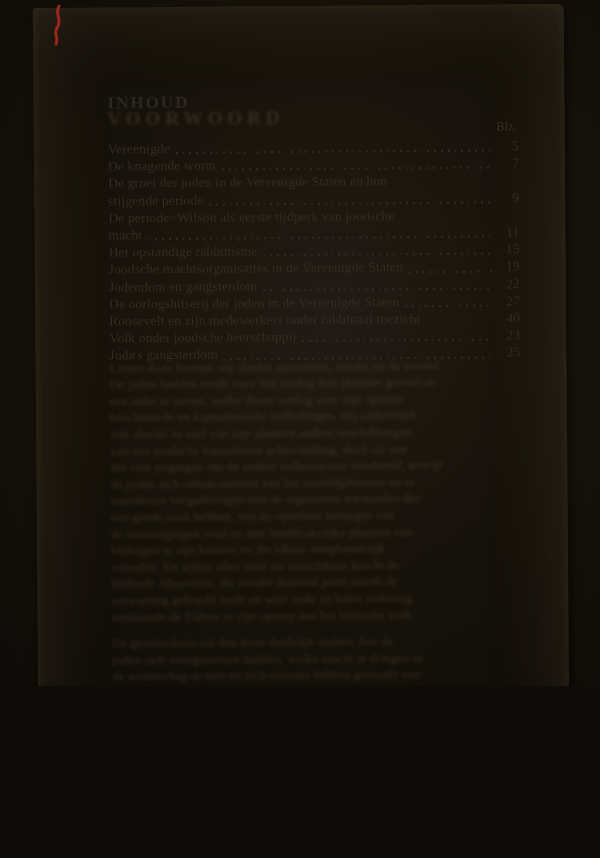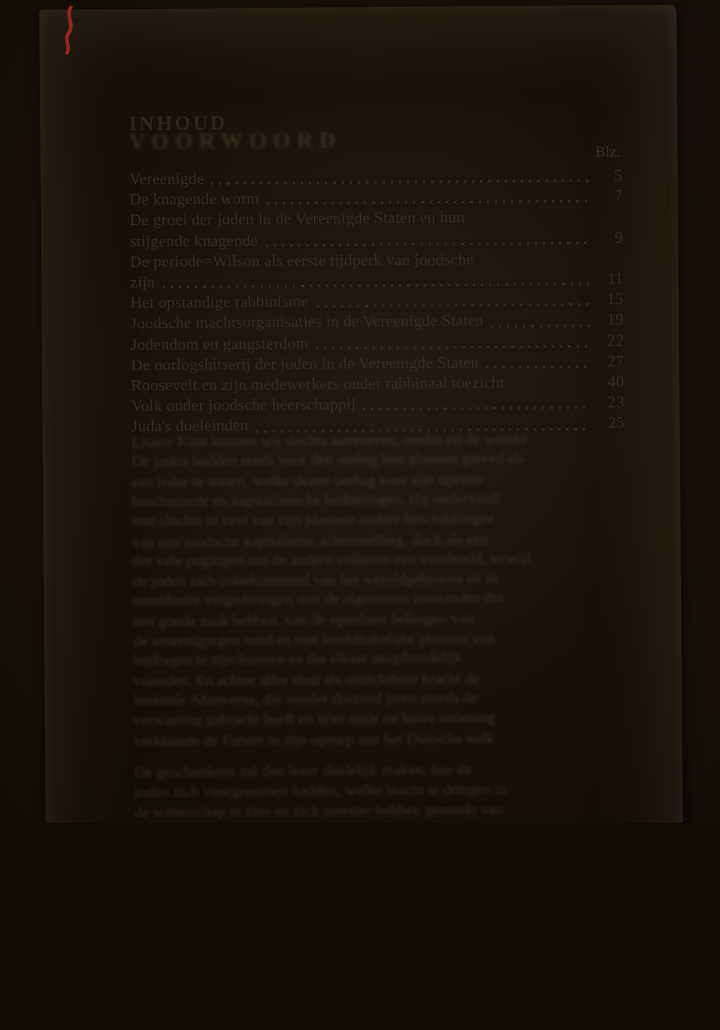--- a/index.html
+++ b/index.html
@@ -117,32 +117,32 @@
     <span class="leader"></span>
     <span class="n">7</span>
   </div>
 
   <div class="toc-row">
     <span class="t">De groei der joden in de Vereenigde Staten en hun</span>
 
   </div>
 
   <div class="toc-row">
-    <span class="t">stijgende knagende</span>
+    <span class="t">stijgende periode</span>
     <span class="leader"></span>
     <span class="n">9</span>
   </div>
 
   <div class="toc-row">
     <span class="t">De periode=Wilson als eerste tijdperk van joodsche</span>
 
   </div>
 
   <div class="toc-row">
-    <span class="t">zijn</span>
+    <span class="t">macht</span>
     <span class="leader"></span>
     <span class="n">11</span>
   </div>
 
   <div class="toc-row">
     <span class="t">Het opstandige rabbinisme</span>
     <span class="leader"></span>
     <span class="n">15</span>
   </div>
 
@@ -170,21 +170,21 @@
     <span class="n">40</span>
   </div>
 
   <div class="toc-row">
     <span class="t">Volk onder joodsche heerschappij</span>
     <span class="leader"></span>
     <span class="n">23</span>
   </div>
 
   <div class="toc-row">
-    <span class="t">Juda's doeleinden</span>
+    <span class="t">Juda's gangsterdom</span>
     <span class="leader"></span>
     <span class="n">25</span>
   </div>
 </div>
     </div>
 
     <div class="folio">5</div>
 
   </div>
 </div>

